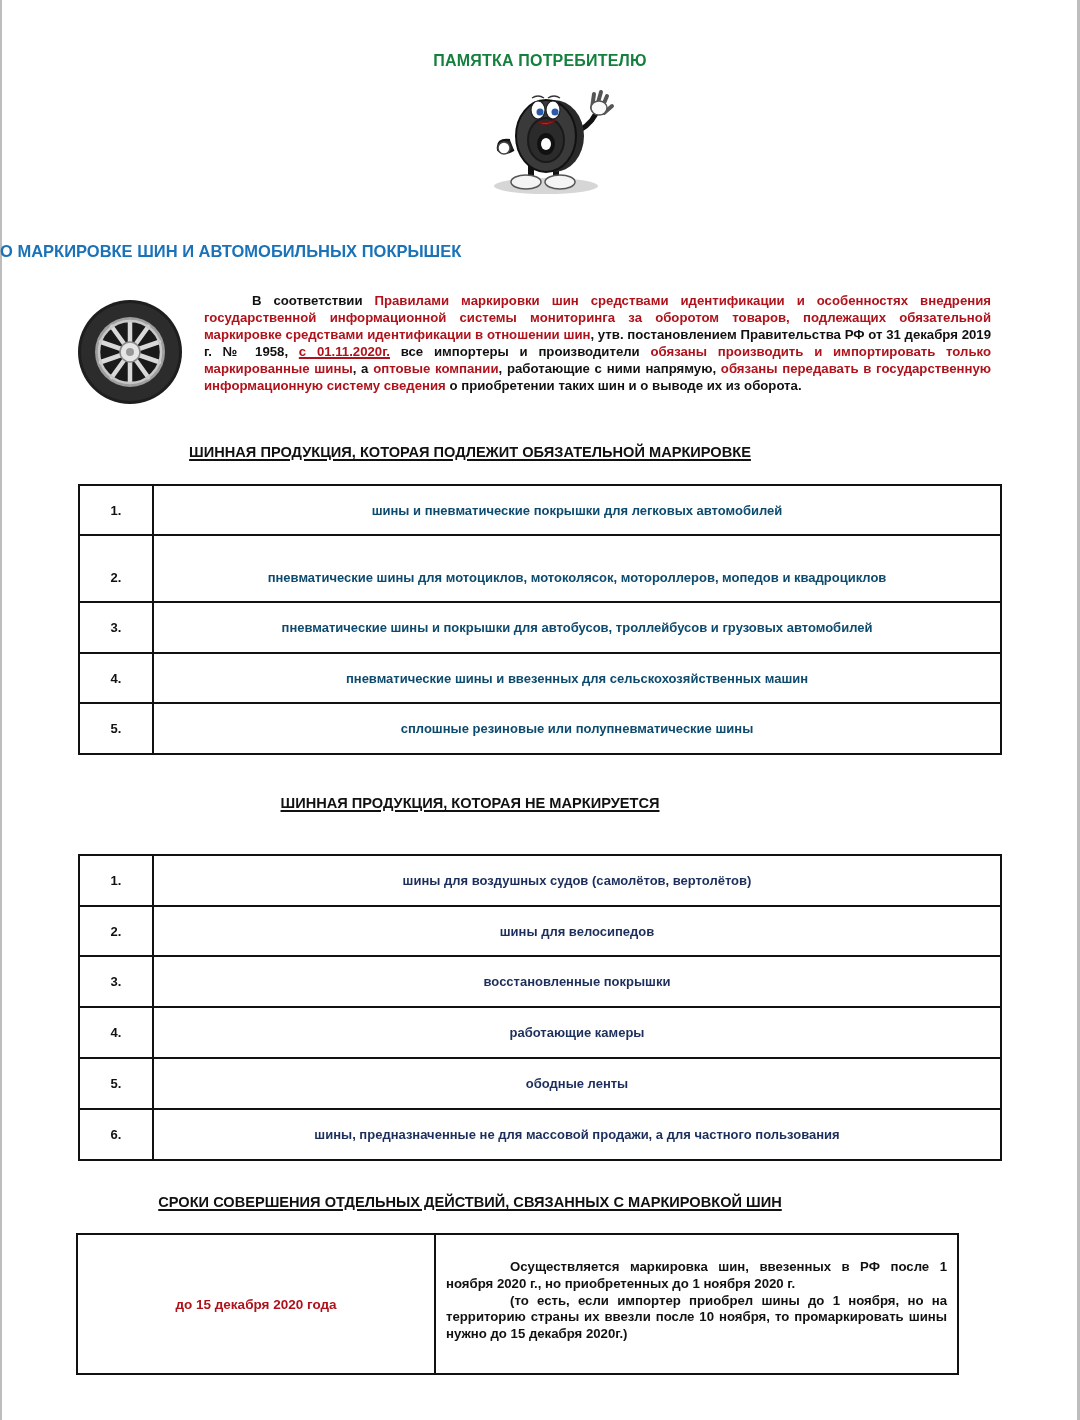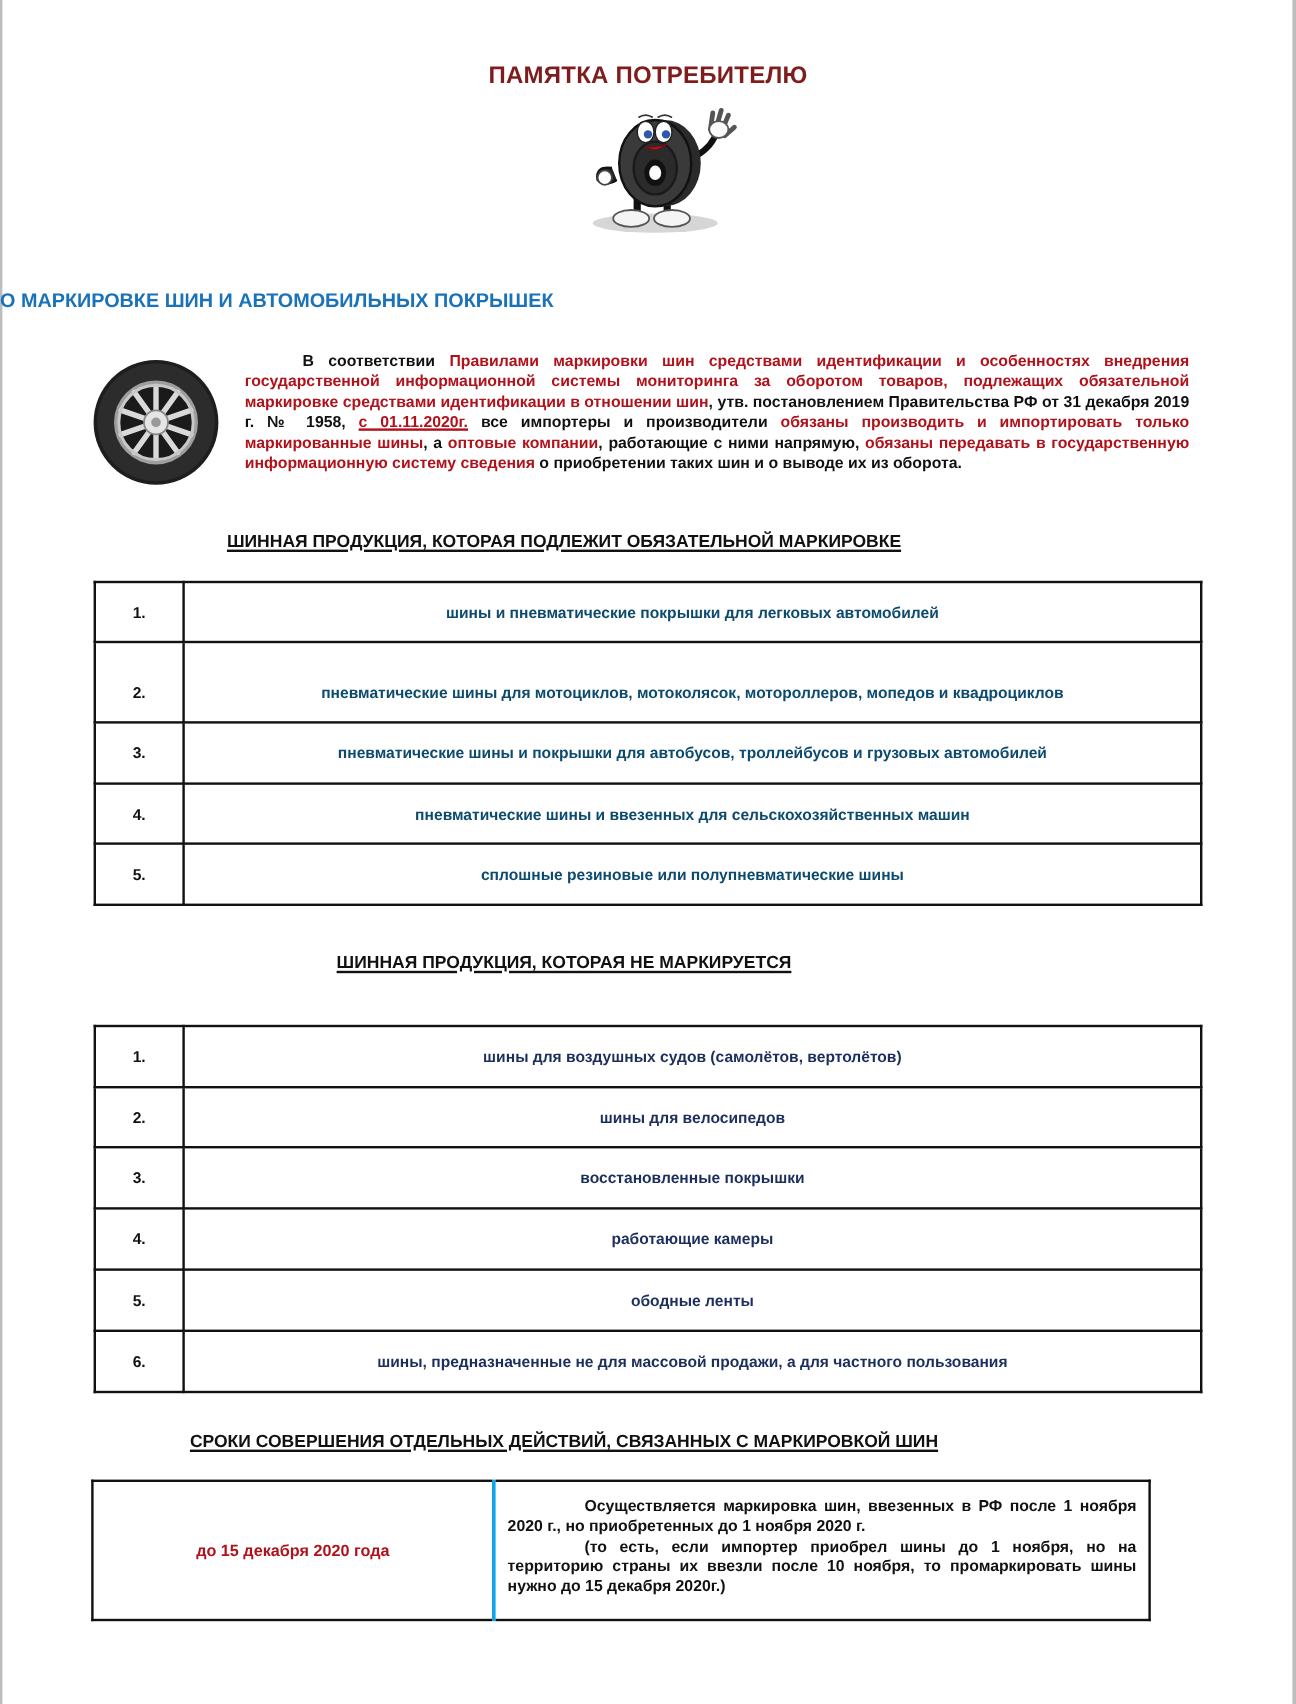--- a/index.html
+++ b/index.html
@@ -5,21 +5,21 @@
     html, body { margin: 0; padding: 0; }
     body {
       width: 1080px; height: 1420px; background: #ffffff; position: relative; overflow: hidden;
       font-family: "Liberation Sans", sans-serif; color: #111;
     }
     .edge-left { position: absolute; left: 0; top: 0; width: 2px; height: 1420px; background: #bdbdbd; }
     .edge-right { position: absolute; right: 0; top: 0; width: 3px; height: 1420px; background: #bdbdbd; }
 
     .title {
       position: absolute; top: 52px; left: 0; width: 1080px; text-align: center;
-      font-weight: bold; font-size: 20px; letter-spacing: 0.2px; color: #7f1d1d;
+      font-weight: bold; font-size: 16px; letter-spacing: 0.2px; color: #15803d;
     }
     .mascot { position: absolute; left: 458px; top: 78px; width: 170px; height: 118px; }
 
     .subtitle {
       position: absolute; top: 242px; left: 0; width: 1080px; text-align: left;
       font-weight: bold; font-size: 16.5px; color: #1a72b8;
     }
 
     .wheel { position: absolute; left: 76px; top: 296px; width: 108px; height: 112px; }
 
@@ -45,26 +45,26 @@
       border: 2px solid #111; text-align: center; font-weight: bold; font-size: 13px;
       padding: 0;
     }
     table.list td.num { width: 72px; color: #111; }
     table.list td.txt { color: #0c4a6e; }
     table.list.blue td.txt { color: #1c2f5c; }
 
     table.timeline {
       position: absolute; left: 76px; top: 1233px; width: 883px; border-collapse: collapse;
     }
-    table.timeline td { border: 2px solid #111; vertical-align: middle; padding: 0; }
+    table.timeline td { border: 2px solid #111; vertical-align: middle; padding: 12px; }
     table.timeline td.date {
       width: 332px; height: 114px; text-align: center; color: #b0121b; font-weight: bold; font-size: 13.5px;
     }
     table.timeline td.desc {
-      border-left: 3px solid #0ea5e9; font-weight: bold; font-size: 13.2px; line-height: 16.8px; text-align: justify;
+      border-left: 1px solid #0ea5e9; font-weight: bold; font-size: 13.2px; line-height: 16.8px; text-align: justify;
       padding: 8px 10px 14px 10px; color: #111;
     }
     table.timeline td.desc p { margin: 0; text-indent: 64px; }
   </style>
 </head>
 <body>
 
 <div class="edge-left"></div>
 <div class="edge-right"></div>
 

